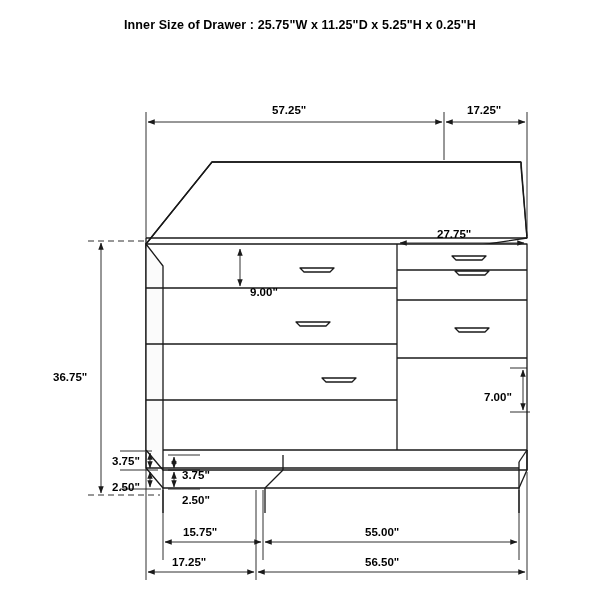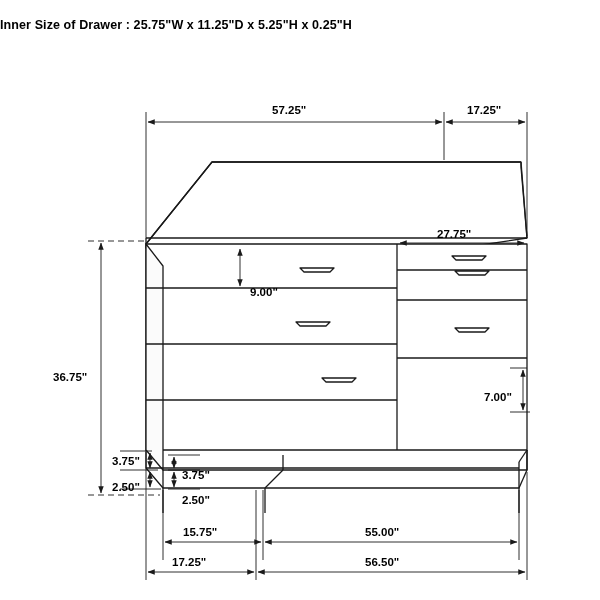--- a/index.html
+++ b/index.html
@@ -17,21 +17,21 @@
   #stage {
     position: relative;
     width: 600px;
     height: 600px;
   }
   #title {
     position: absolute;
     top: 18px;
     left: 0;
     width: 600px;
-    text-align: left;
+    text-align: center;
     font-size: 12.5px;
     font-weight: bold;
     color: #000;
     letter-spacing: 0.1px;
   }
   svg#drawing {
     position: absolute;
     top: 0;
     left: 0;
   }

